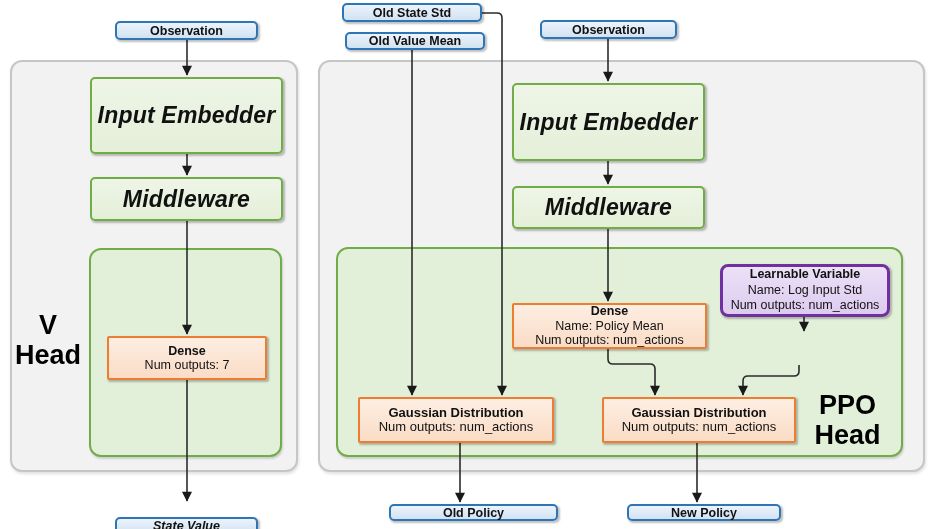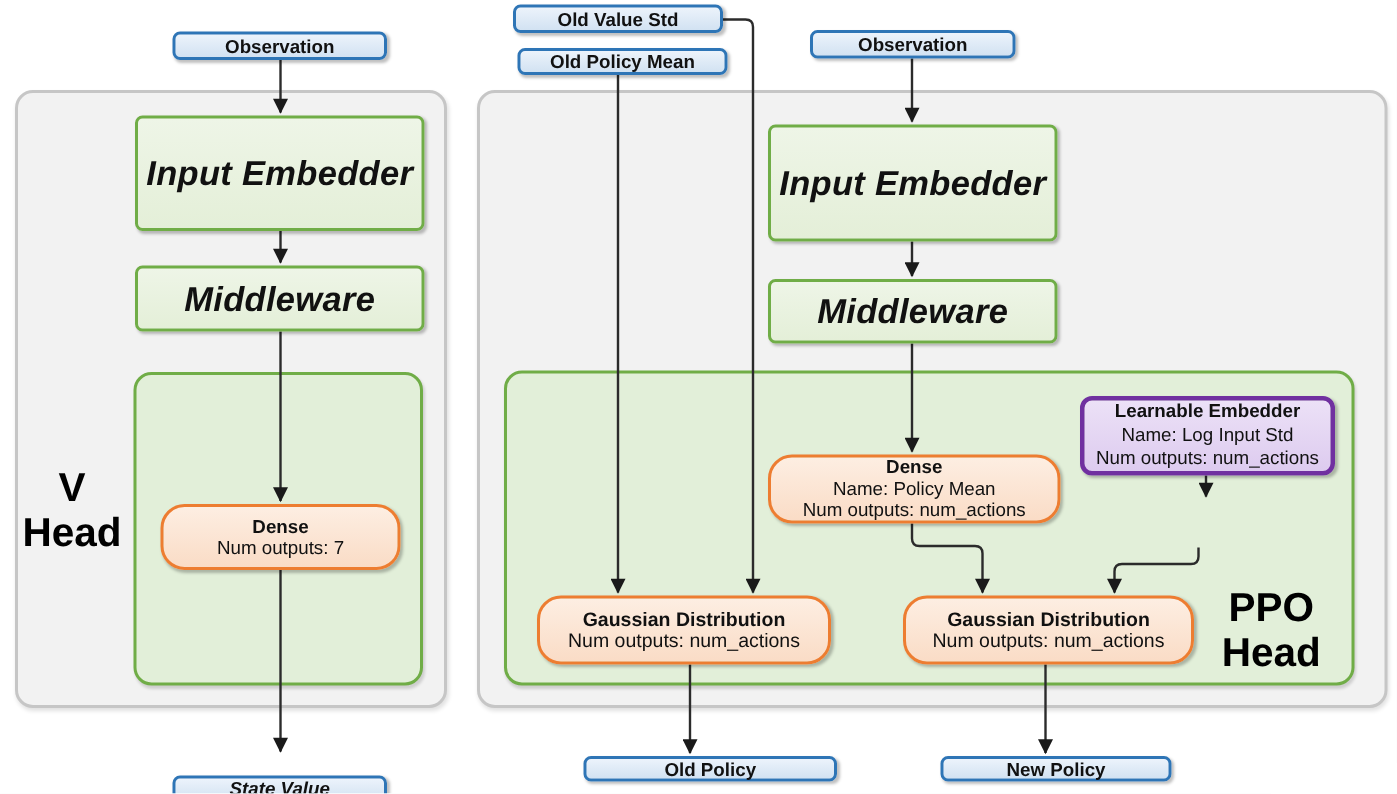--- a/index.html
+++ b/index.html
@@ -37,21 +37,21 @@
     background:linear-gradient(180deg,#ecf3fb 0%,#d2e2f2 100%);
     border:2.5px solid #2e75b6;border-radius:5px;
     display:flex;align-items:center;justify-content:center;
     font-weight:bold;font-size:12.5px;
     box-shadow:1.5px 1.5px 2px rgba(0,0,0,0.25);
   }
 
   
   .orange-box{
     background:linear-gradient(180deg,#fdeee2 0%,#fadcc6 100%);
-    border:2.5px solid #ed7d31;border-radius:16px;
+    border:2.5px solid #ed7d31;border-radius:2px;
     display:flex;flex-direction:column;align-items:center;justify-content:center;
     font-size:12.5px;line-height:14.5px;text-align:center;
     box-shadow:1.5px 1.5px 2px rgba(0,0,0,0.25);
   }
   .orange-box .t{font-weight:bold;}
 
   
   .purple-box{
     background:linear-gradient(180deg,#ece1f7 0%,#ddcbEF 100%);
     border:3px solid #7030a0;border-radius:8px;
@@ -103,24 +103,24 @@
       <path d="M799 365 V371 Q799 376 794 376 H748 Q743 376 743 381 V395" marker-end="url(#ah)"></path>
       <path d="M460 443 V502" marker-end="url(#ah)"></path>
       <path d="M697 443 V502" marker-end="url(#ah)"></path>
     </g>
   </svg>
 
   <div class="abs blue-box node" style="left:115px;top:21px;width:143px;height:19px;">
     <span>Observation</span>
   </div>
   <div class="abs blue-box node" style="left:342px;top:3px;width:140px;height:19px;">
-    <span>Old Value Std</span>
+    <span>Old State Std</span>
   </div>
   <div class="abs blue-box node" style="left:345px;top:32px;width:140px;height:18px;">
-    <span>Old Policy Mean</span>
+    <span>Old Value Mean</span>
   </div>
   <div class="abs blue-box node" style="left:540px;top:20px;width:137px;height:19px;">
     <span>Observation</span>
   </div>
 
   <div class="abs green-box node" style="left:90px;top:77px;width:193px;height:77px;">
     <span>Input Embedder</span>
   </div>
   <div class="abs green-box node" style="left:90px;top:177px;width:193px;height:44px;">
     <span>Middleware</span>
@@ -139,21 +139,21 @@
   </div>
   <div class="abs green-box node" style="left:512px;top:186px;width:193px;height:43px;">
     <span>Middleware</span>
   </div>
   <div class="abs orange-box node" style="left:512px;top:303px;width:195px;height:46px;">
     <div class="t">Dense</div>
     <div>Name: Policy Mean</div>
     <div>Num outputs: num_actions</div>
   </div>
   <div class="abs purple-box node" style="left:720px;top:264px;width:170px;height:53px;">
-    <div class="t">Learnable Embedder</div>
+    <div class="t">Learnable Variable</div>
     <div>Name: Log Input Std</div>
     <div>Num outputs: num_actions</div>
   </div>
   <div class="abs orange-box node" style="left:358px;top:397px;width:196px;height:46px;">
     <div class="t" style="font-size:13px;">Gaussian Distribution</div>
     <div style="font-size:13px;">Num outputs: num_actions</div>
   </div>
   <div class="abs orange-box node" style="left:602px;top:397px;width:194px;height:46px;">
     <div class="t" style="font-size:13px;">Gaussian Distribution</div>
     <div style="font-size:13px;">Num outputs: num_actions</div>

